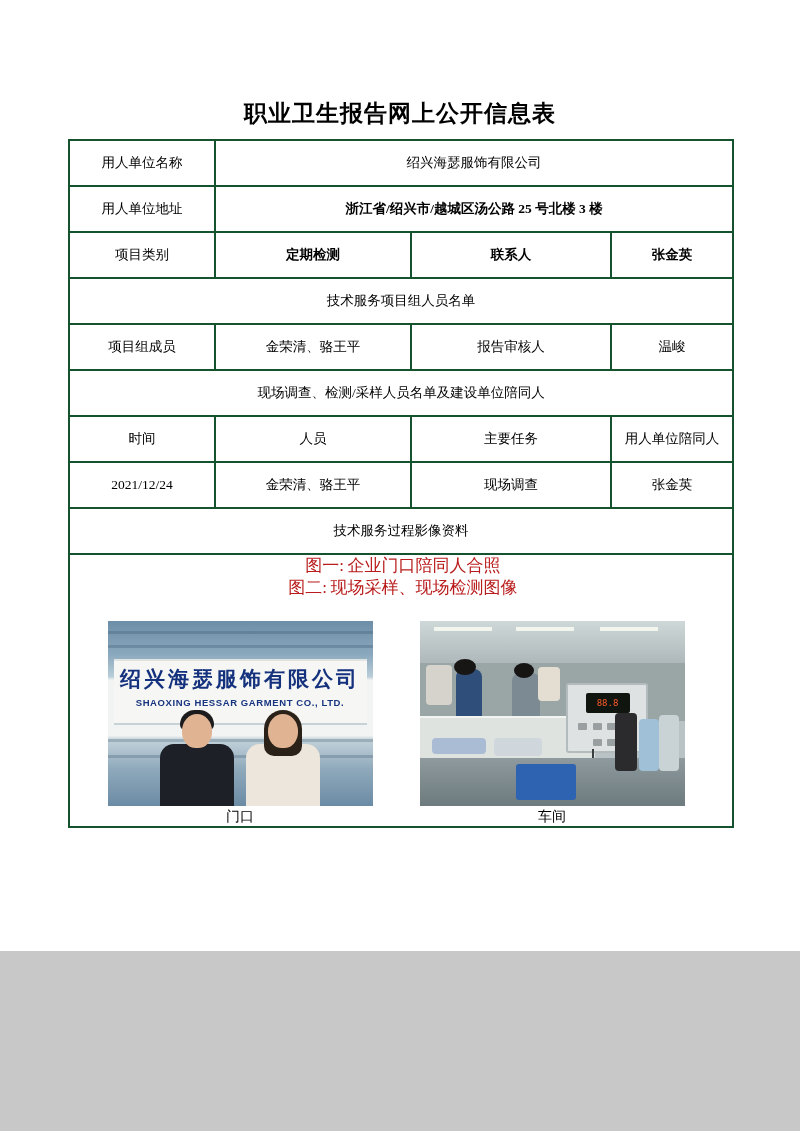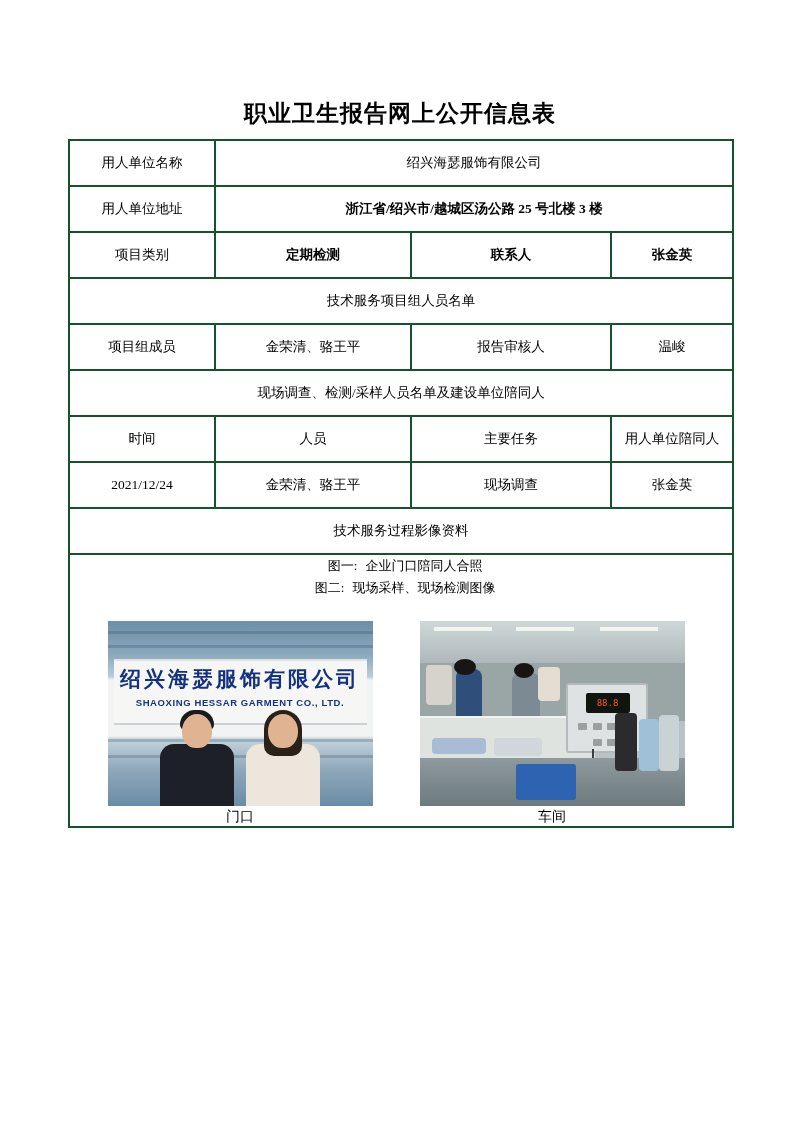--- a/index.html
+++ b/index.html
@@ -8,21 +8,21 @@
     background: #c8c8c8;
   }
   body {
     width: 800px;
     height: 1131px;
     font-family: "Liberation Serif", "DejaVu Serif", serif;
   }
   .page {
     position: relative;
     width: 800px;
-    height: 1131px;
+    height: 951px;
     background: #ffffff;
     box-sizing: border-box;
     overflow: hidden;
   }
   .doc-title {
     position: absolute;
     top: 98px;
     left: 0;
     width: 800px;
     text-align: center;
@@ -57,23 +57,23 @@
   td.lbl {
     font-size: 13.5px;
   }
   td.captions {
     text-align: left;
     vertical-align: top;
     height: 330px;
     padding: 8px 0 0 10px;
   }
   .cap-line {
-    font-size: 13px;
+    font-size: 17px;
     line-height: 22px;
-    color: #000000;
+    color: #b91c1c;
   }
   .cap-line .cap-key {
     display: inline-block;
     width: 46px;
   }
   .img-row {
     display: flex;
     justify-content: space-around;
     align-items: flex-start;
     margin-top: 22px;

